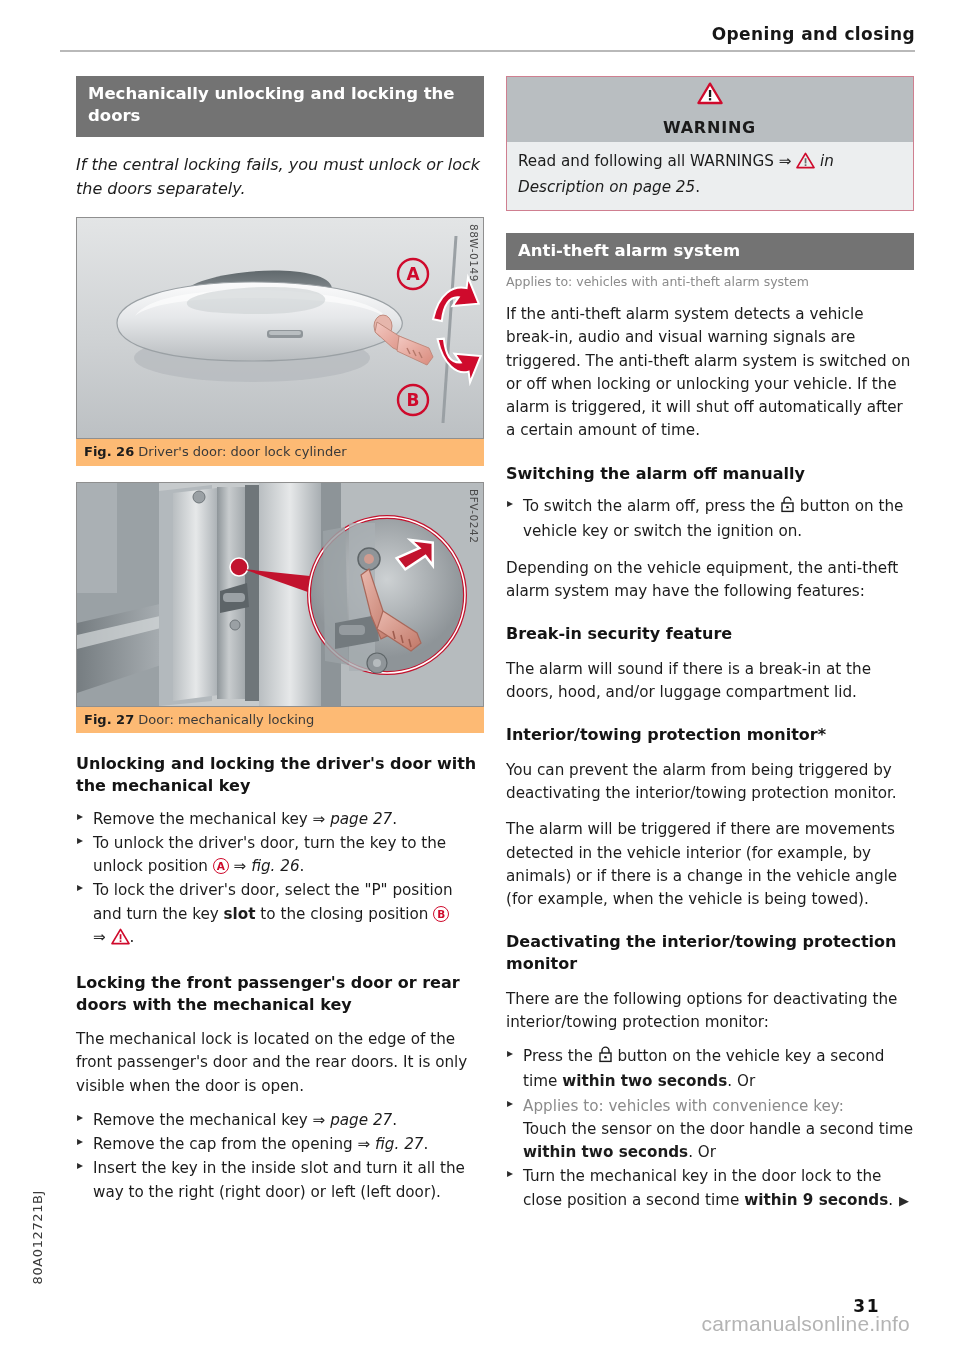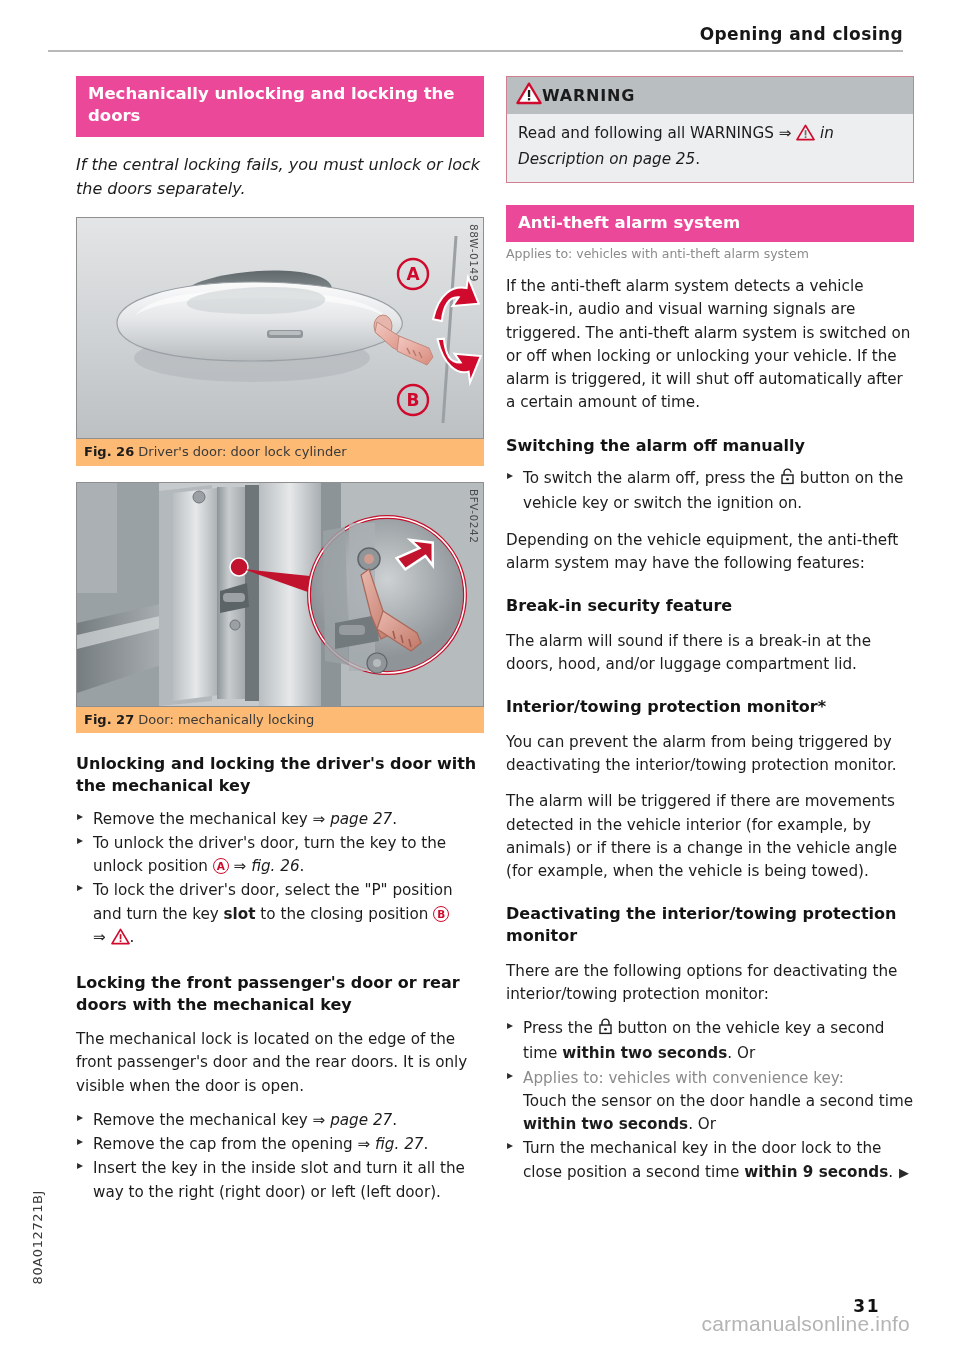--- a/index.html
+++ b/index.html
@@ -9,36 +9,36 @@
     background: #ffffff;
     font-family: "DejaVu Sans", "Liberation Sans", sans-serif;
     color: #1c1c1c;
     position: relative;
     overflow: hidden;
   }
   .page { position:absolute; inset:0; }
 
   
   .header {
-    position:absolute; left:48px; top:24px; width:855px;
+    position:absolute; left:60px; top:24px; width:855px;
     text-align:right;
   }
   .header-title {
     font-size: 17px; font-weight: 700; letter-spacing:.4px; color:#171717;
     padding-bottom:6px;
   }
   .header-rule { height:2px; background:#b9b9b9; width:855px; }
 
   
   .col-left  { position:absolute; left:76px;  top:76px; width:408px; }
   .col-right { position:absolute; left:506px; top:76px; width:408px; }
 
   
   .red-bar {
-    background:#ec4899; color:#fff; font-weight:700; font-size:16.5px;
+    background:#737373; color:#fff; font-weight:700; font-size:16.5px;
     line-height:1.35; padding:7px 10px 8px 12px;
   }
   .red-bar.two-line { padding-bottom:9px; }
 
   .applies-to {
     font-size:12.5px; color:#8b8b8b; margin-top:4px; line-height:1.3;
   }
 
   
   .intro-italic {
@@ -97,22 +97,23 @@
   }
   .fig-caption {
     background:#fdba74; font-size:13px; padding:5px 8px 6px 8px;
     color:#3a3a3a; line-height:1.2;
   }
   .fig-caption .fignum { font-weight:700; color:#1c1c1c; }
 
   
   .warn-box { border:1.5px solid #cf7f90; background:#eceeef; }
   .warn-head {
-    background:#b9bec1; display:flex; align-items:center; 
+    background:#b9bec1; display:flex; align-items:center; gap:9px;
     padding:5px 10px 5px 9px;
+    flex-direction:column;
   }
   .warn-head-label { font-size:16px; font-weight:700; letter-spacing:.8px; color:#1b1b1b; }
   .warn-body {
     font-size:15.2px; line-height:1.5; padding:8px 11px 11px 11px; color:#1c1c1c;
   }
 
   
   .side-code {
     position:absolute; left:30px; top:1190px;
     writing-mode:vertical-rl; transform:rotate(180deg);

